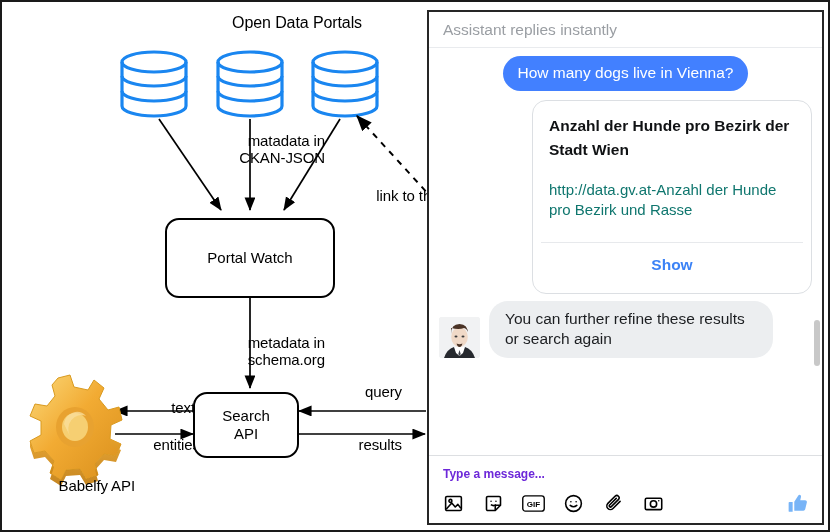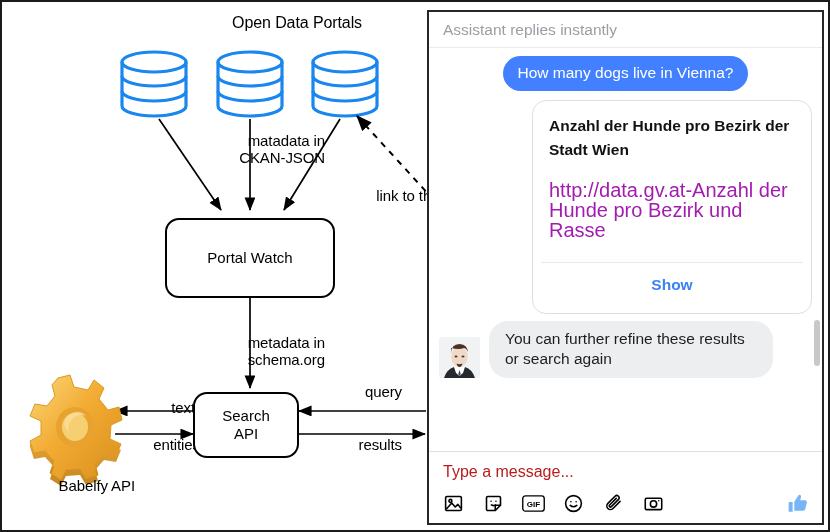--- a/index.html
+++ b/index.html
@@ -164,22 +164,22 @@
     padding: 13px 16px 22px 16px;
   }
   .card-title {
     font-size: 15.5px;
     font-weight: bold;
     color: #101214;
     line-height: 24px;
     margin-bottom: 18px;
   }
   .card-sub {
-    font-size: 20px;
-    color: #a21caf;
+    font-size: 15px;
+    color: #0f766e;
     line-height: 20px;
   }
   .card-divider {
     height: 1px;
     background: #e7e9ec;
     margin: 0 8px;
   }
   .card-action {
     text-align: center;
     color: #3b82f6;
@@ -214,24 +214,25 @@
     max-width: 252px;
   }
 
   #chat-footer {
     border-top: 1px solid #dddfe2;
     background: #ffffff;
     padding: 9px 12px 8px 12px;
     box-sizing: border-box;
   }
   #composer-placeholder {
-    font-size: 16px;
-    color: #b91c1c;
+    font-size: 12px;
+    color: #6d28d9;
     padding: 2px 0 10px 2px;
     cursor: text;
+    font-weight: bold;
   }
   #composer-tools {
     display: flex;
     align-items: center;
     gap: 16px;
   }
   .tool-icon {
     width: 24px;
     height: 24px;
     display: flex;

